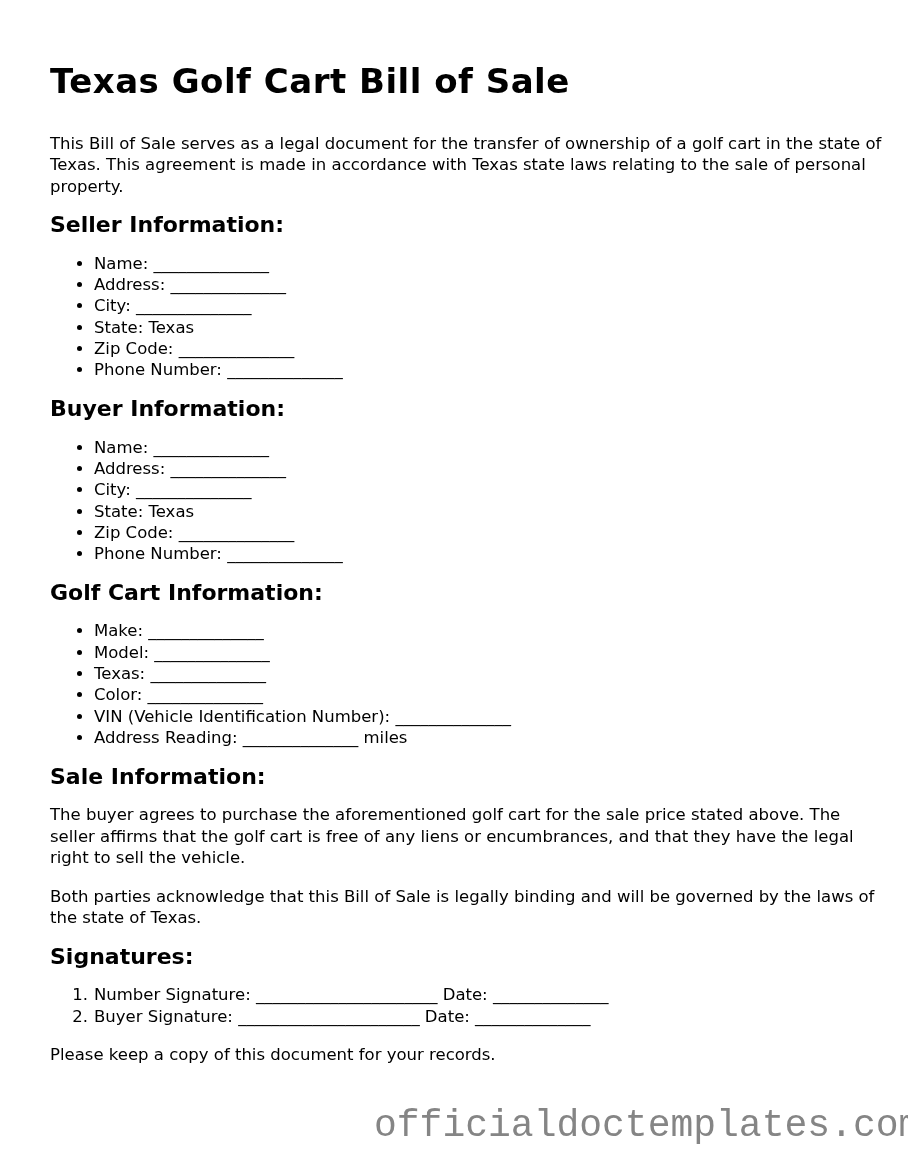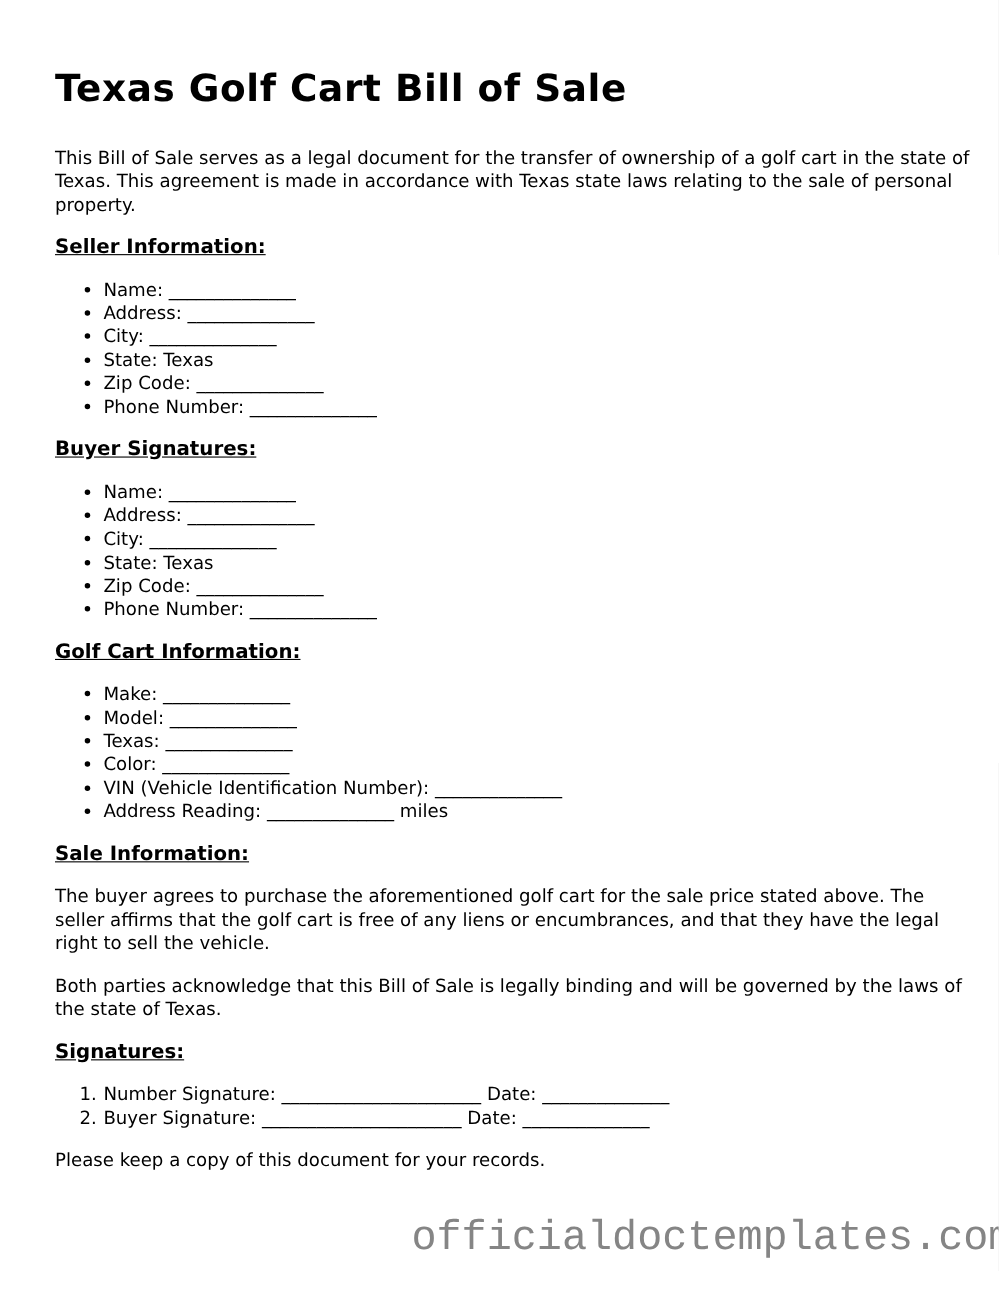--- a/index.html
+++ b/index.html
@@ -27,25 +27,24 @@
     padding: 61px 25px 0 50px;
   }
   h1.doc-title {
     font-size: 34px;
     line-height: 41px;
     font-weight: bold;
     letter-spacing: 0.5px;
     margin: 0 0 31px 0;
   }
   h2.section-heading {
-    font-size: 18px;
+    font-size: 22px;
     line-height: 21px;
     font-weight: bold;
     margin: 17.5px 0;
-    text-decoration: underline;
   }
   p.para { margin: 17.5px 0; }
   ul.field-list {
     margin: 17.5px 0;
     padding-left: 44px;
     list-style: disc;
   }
   ul.field-list li { line-height: 21.3px; }
   ol.signature-list {
     margin: 17.5px 0;
@@ -88,21 +87,21 @@
     <h2 class="section-heading">Seller Information:</h2>
     <ul class="field-list">
       <li>Name: ______________</li>
       <li>Address: ______________</li>
       <li>City: ______________</li>
       <li>State: Texas</li>
       <li>Zip Code: ______________</li>
       <li>Phone Number: ______________</li>
     </ul>
 
-    <h2 class="section-heading">Buyer Signatures:</h2>
+    <h2 class="section-heading">Buyer Information:</h2>
     <ul class="field-list">
       <li>Name: ______________</li>
       <li>Address: ______________</li>
       <li>City: ______________</li>
       <li>State: Texas</li>
       <li>Zip Code: ______________</li>
       <li>Phone Number: ______________</li>
     </ul>
 
     <h2 class="section-heading">Golf Cart Information:</h2>

